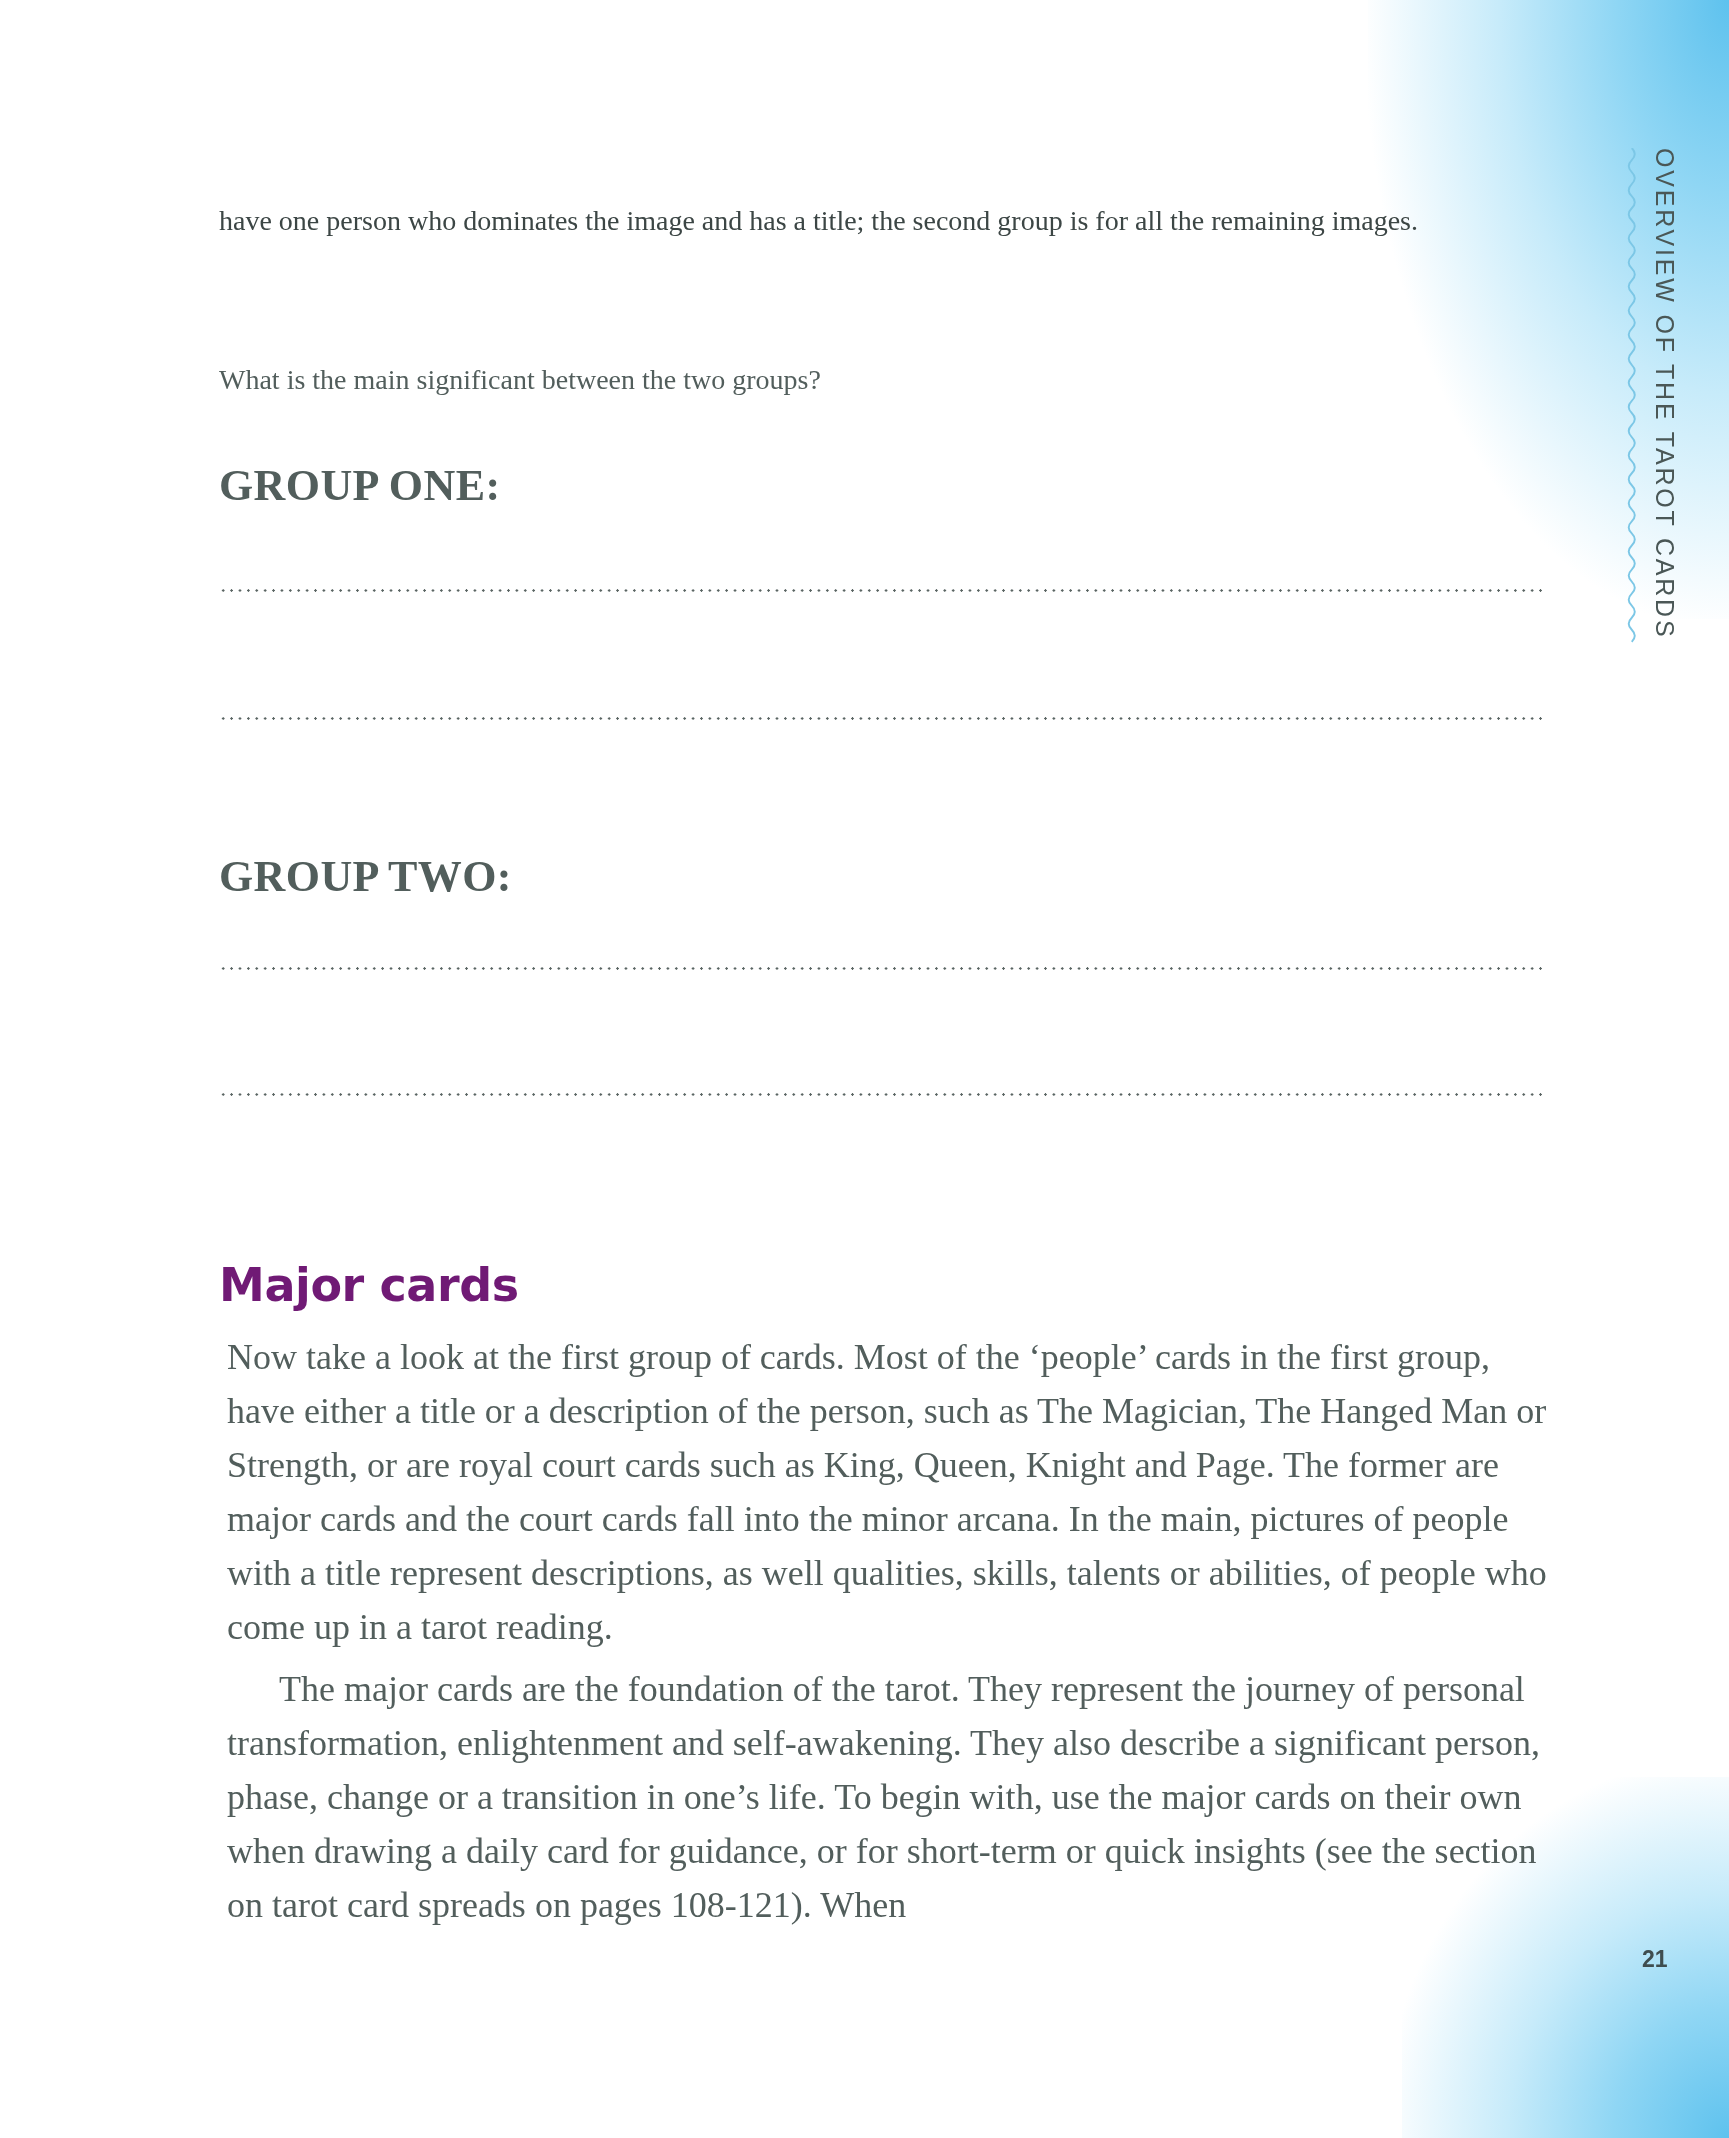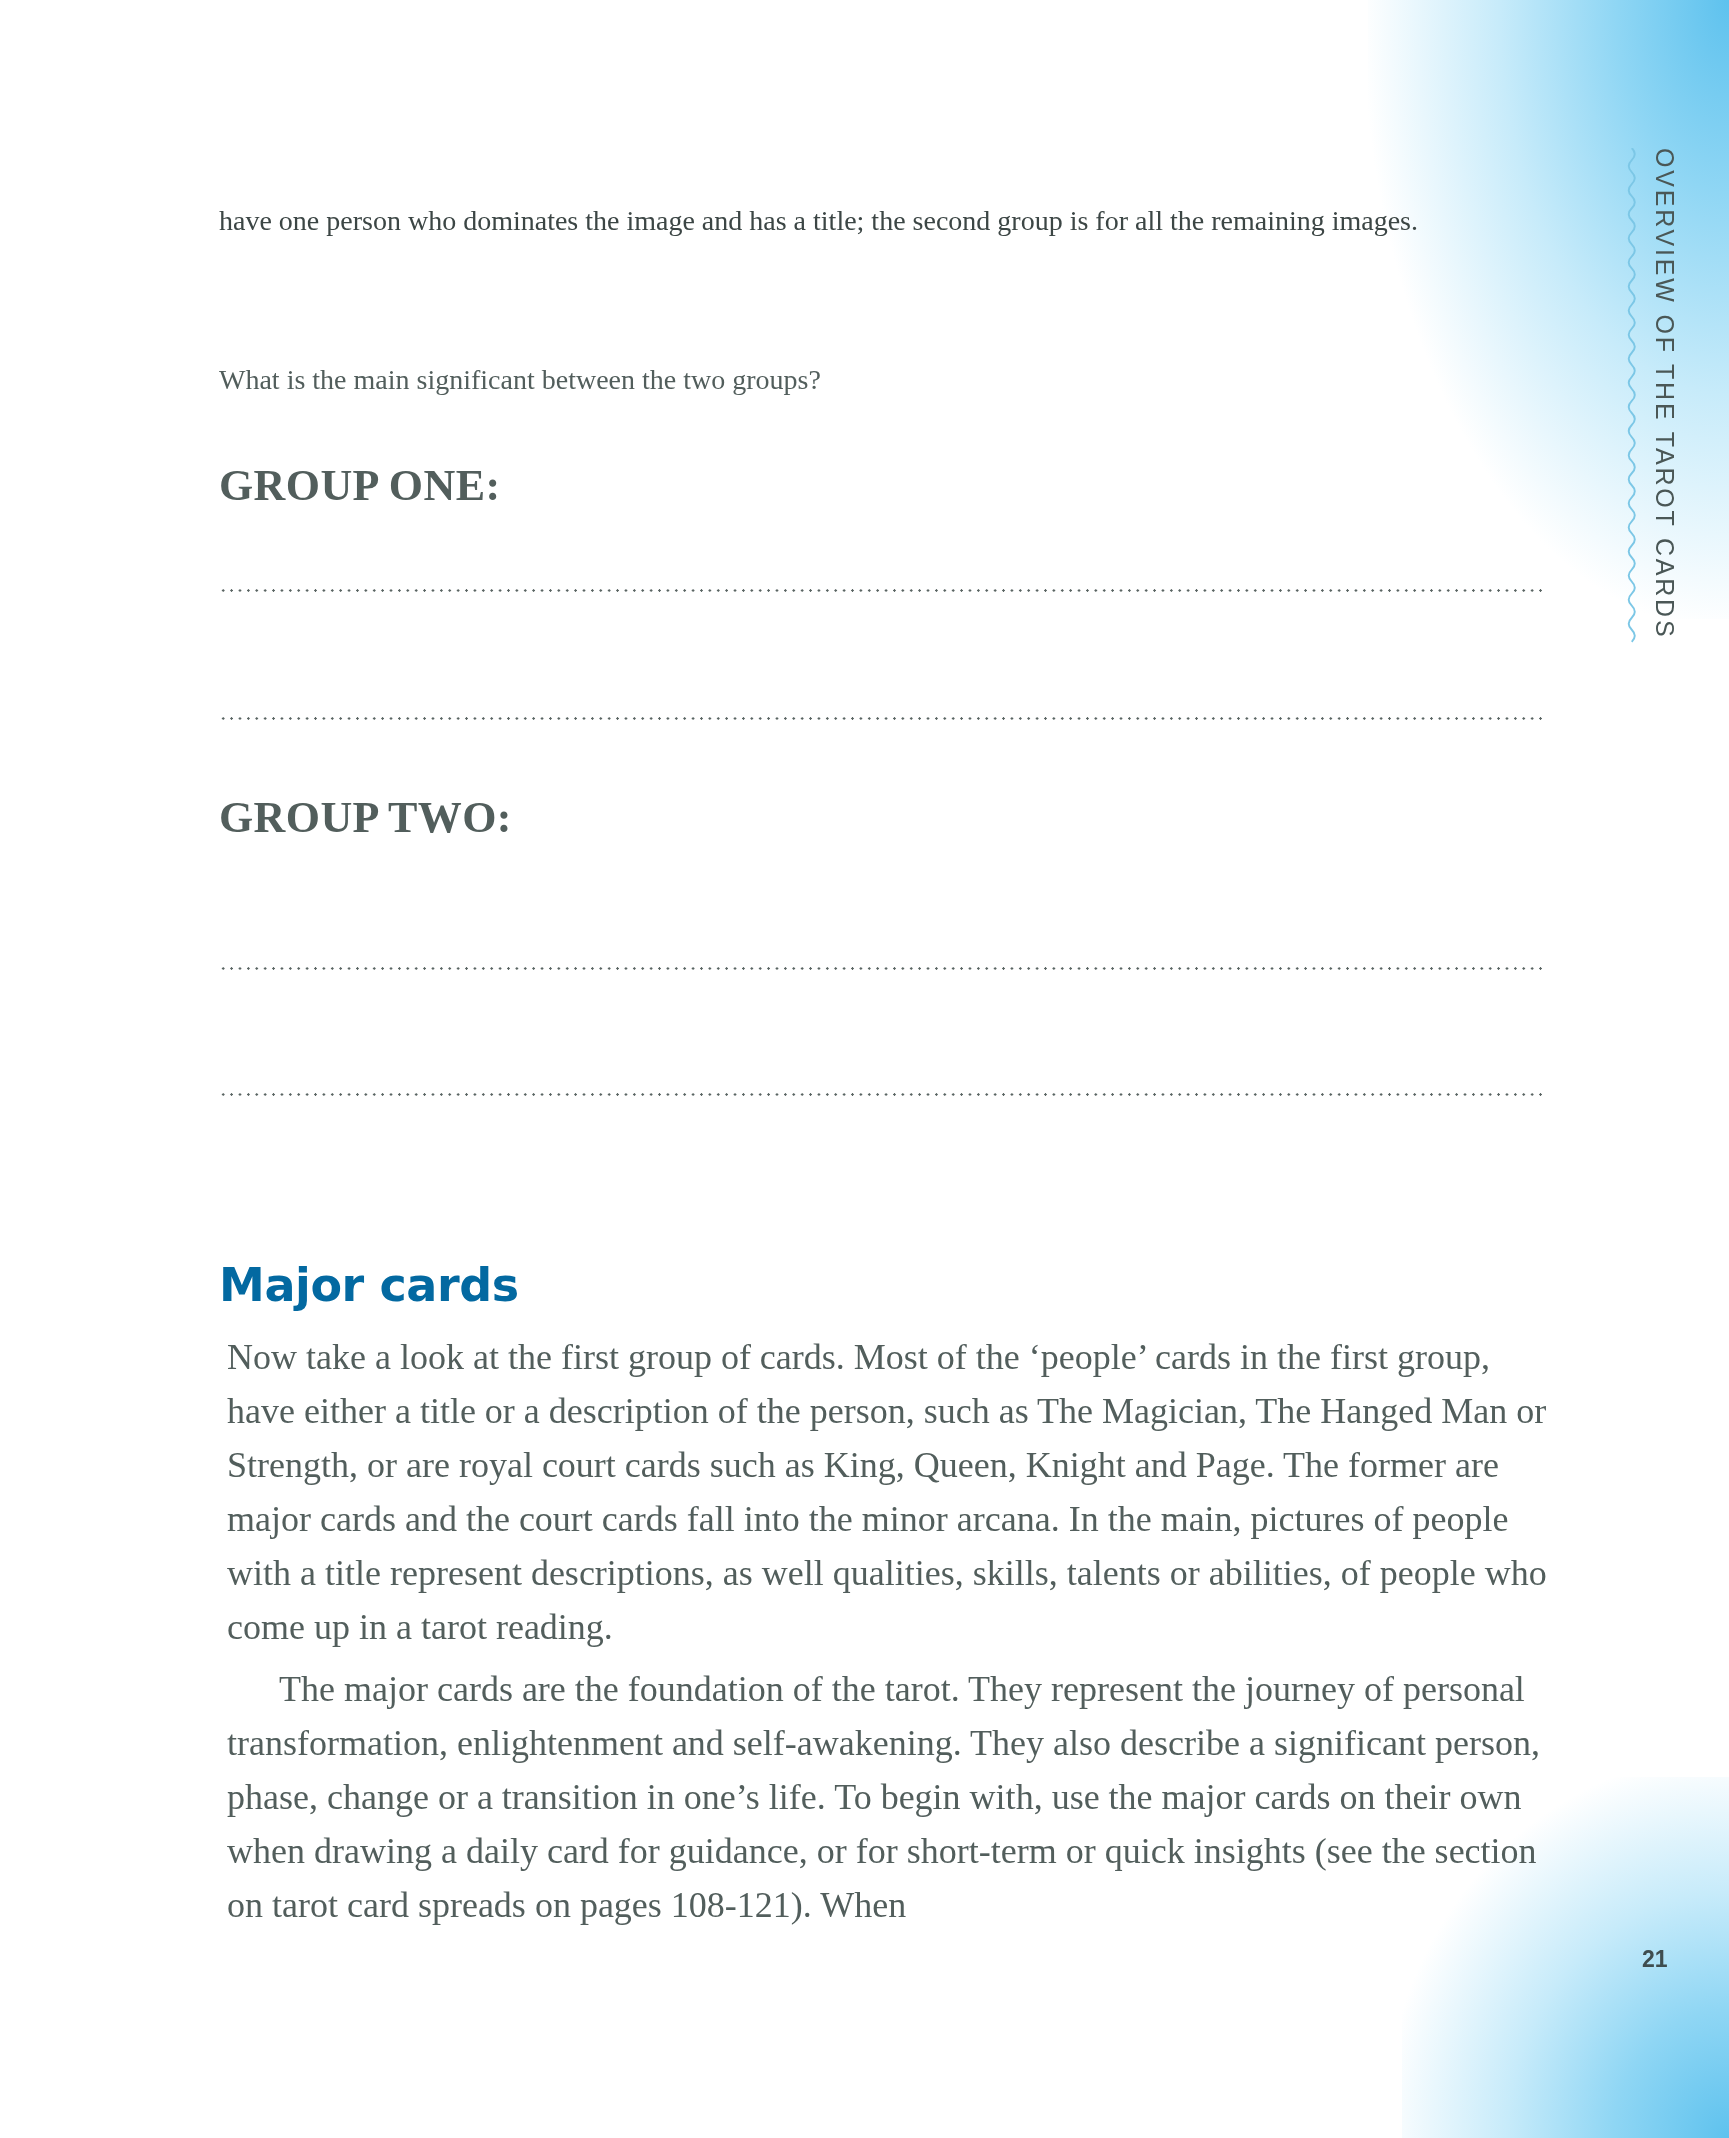--- a/index.html
+++ b/index.html
@@ -28,30 +28,30 @@
     position: absolute; left: 1624px; top: 148px; width: 15.5px; height: 499px;
   }
   .content { position: absolute; left: 219px; top: 0; width: 1342px; }
   .para {
     font-size: 28px; line-height: 53px; margin: 0; color: #525e5c;
   }
   .p1 { position: absolute; top: 194px; color: #3c4645; }
   .prompt { position: absolute; top: 353px; }
   .label { position: absolute; font-size: 44px; letter-spacing: 0.4px; color: #525e5c; font-weight: bold; }
   .g1 { top: 460px; }
-  .g2 { top: 792px; text-align: center; }
+  .g2 { top: 851px; text-align: center; }
   .dotline {
     position: absolute; left: 0; width: 1325px; height: 3.4px;
     background-image: radial-gradient(circle, #5a6563 1.2px, transparent 1.5px);
     background-size: 8.4px 3.4px; background-repeat: repeat-x;
   }
   .heading {
     position: absolute; top: 1258px;
     font-family: "DejaVu Sans", "Liberation Sans", sans-serif;
-    font-weight: bold; font-size: 46px; color: #0369a1; letter-spacing: -0.4px;
+    font-weight: bold; font-size: 46px; color: #701a75; letter-spacing: -0.4px;
   }
   .body-text { position: absolute; top: 1322px; width: 1342px; }
   .body-text p { font-size: 36px; line-height: 54px; margin: 8px; color: #525e5c; }
   .body-text p.indent { text-indent: 52px; }
   .page-number {
     position: absolute; left: 1642px; top: 1946px;
     font-family: "Liberation Sans", "DejaVu Sans", sans-serif;
     font-size: 23px; color: #3f4d4f; font-weight: bold;
   }
 </style>

